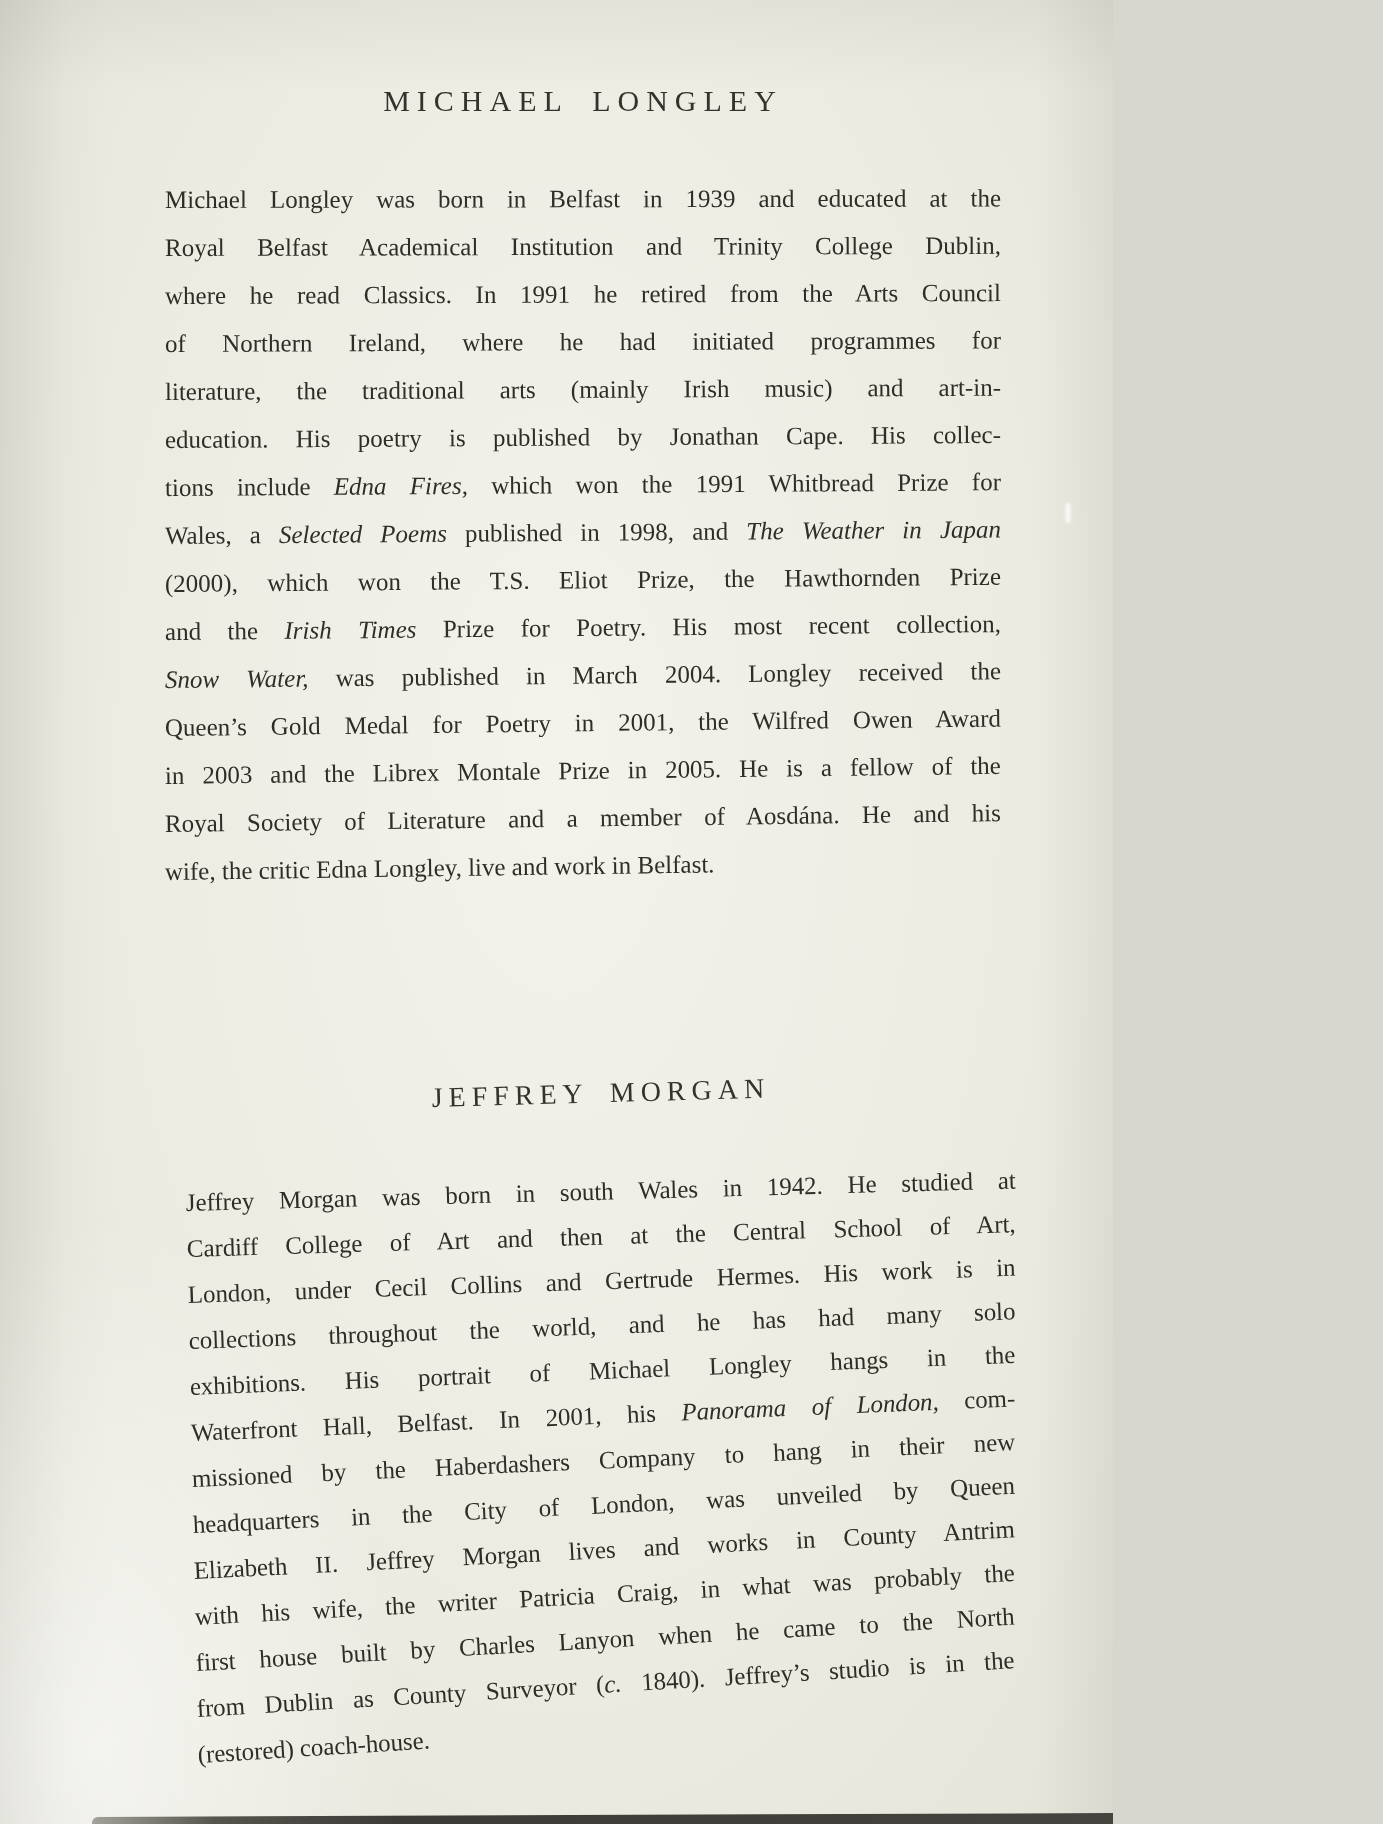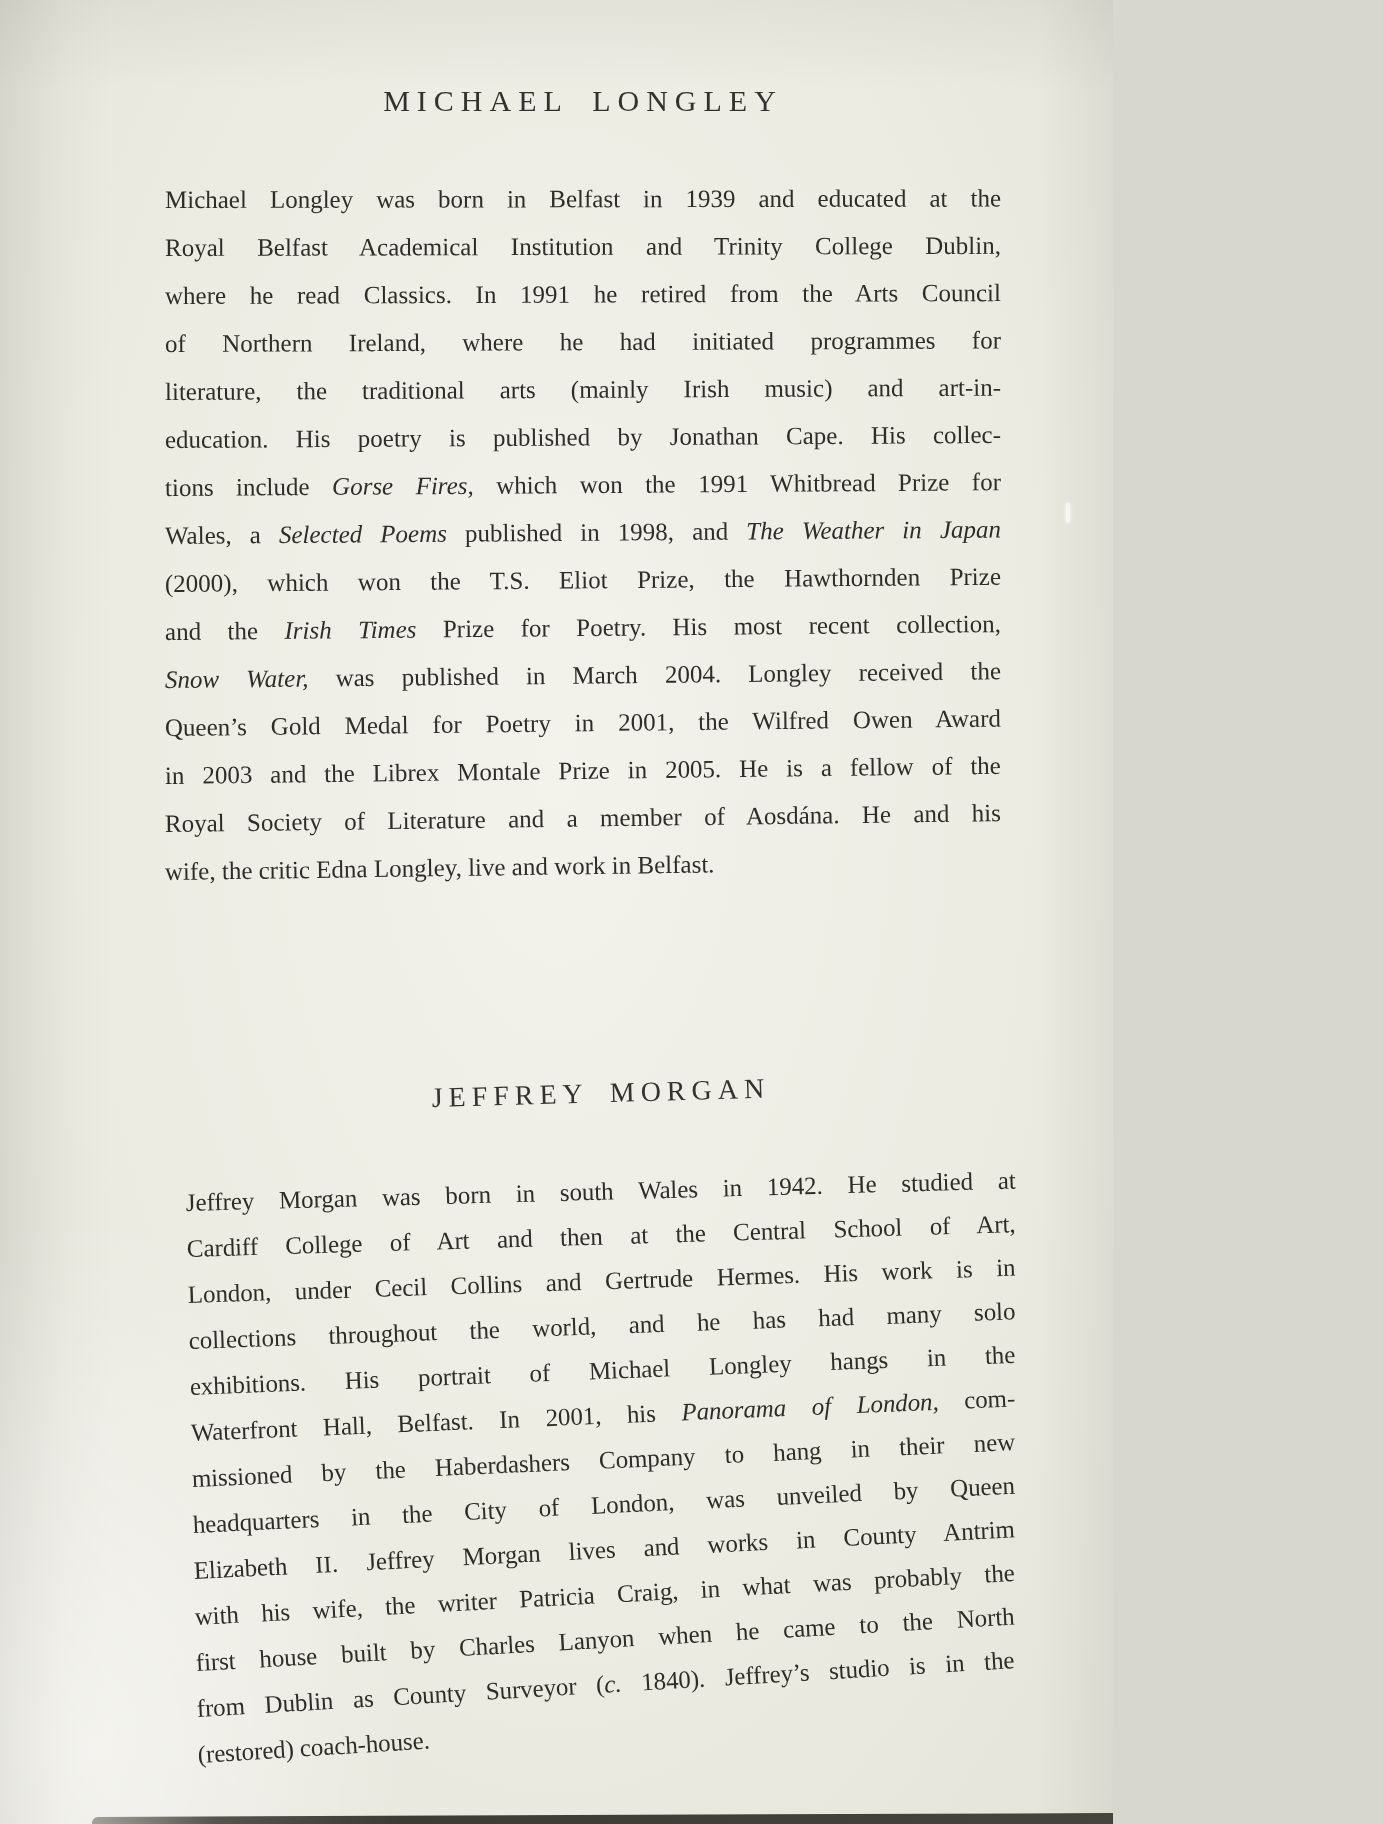--- a/index.html
+++ b/index.html
@@ -87,21 +87,21 @@
 
   <section class="bio sec1">
     <h2 class="heading h1">MICHAEL LONGLEY</h2>
     <div class="para p1">
         <div class="line" style="transform: rotate(-0.1deg);"><span>Michael Longley was born in Belfast in 1939 and educated at the</span></div>
         <div class="line" style="transform: rotate(-0.15deg);"><span>Royal Belfast Academical Institution and Trinity College Dublin,</span></div>
         <div class="line" style="transform: rotate(-0.2deg);"><span>where he read Classics. In 1991 he retired from the Arts Council</span></div>
         <div class="line" style="transform: rotate(-0.25deg);"><span>of Northern Ireland, where he had initiated programmes for</span></div>
         <div class="line" style="transform: rotate(-0.3deg);"><span>literature, the traditional arts (mainly Irish music) and art-in-</span></div>
         <div class="line" style="transform: rotate(-0.35deg);"><span>education. His poetry is published by Jonathan Cape. His collec-</span></div>
-        <div class="line" style="transform: rotate(-0.4deg);"><span>tions include </span><span class="it">Gorse Fires,</span><span> which won the 1991 Whitbread Prize for</span></div>
+        <div class="line" style="transform: rotate(-0.4deg);"><span>tions include </span><span class="it">Edna Fires,</span><span> which won the 1991 Whitbread Prize for</span></div>
         <div class="line" style="transform: rotate(-0.45deg);"><span>Wales, a </span><span class="it">Selected Poems</span><span> published in 1998, and </span><span class="it">The Weather in Japan</span></div>
         <div class="line" style="transform: rotate(-0.5deg);"><span>(2000), which won the T.S. Eliot Prize, the Hawthornden Prize</span></div>
         <div class="line" style="transform: rotate(-0.55deg);"><span>and the </span><span class="it">Irish Times</span><span> Prize for Poetry. His most recent collection,</span></div>
         <div class="line" style="transform: rotate(-0.6deg);"><span class="it">Snow Water,</span><span> was published in March 2004. Longley received the</span></div>
         <div class="line" style="transform: rotate(-0.65deg);"><span>Queen’s Gold Medal for Poetry in 2001, the Wilfred Owen Award</span></div>
         <div class="line" style="transform: rotate(-0.7deg);"><span>in 2003 and the Librex Montale Prize in 2005. He is a fellow of the</span></div>
         <div class="line" style="transform: rotate(-0.75deg);"><span>Royal Society of Literature and a member of Aosdána. He and his</span></div>
         <div class="line last" style="transform: rotate(-0.8deg);"><span>wife, the critic Edna Longley, live and work in Belfast.</span></div>
       </div>
   </section>

